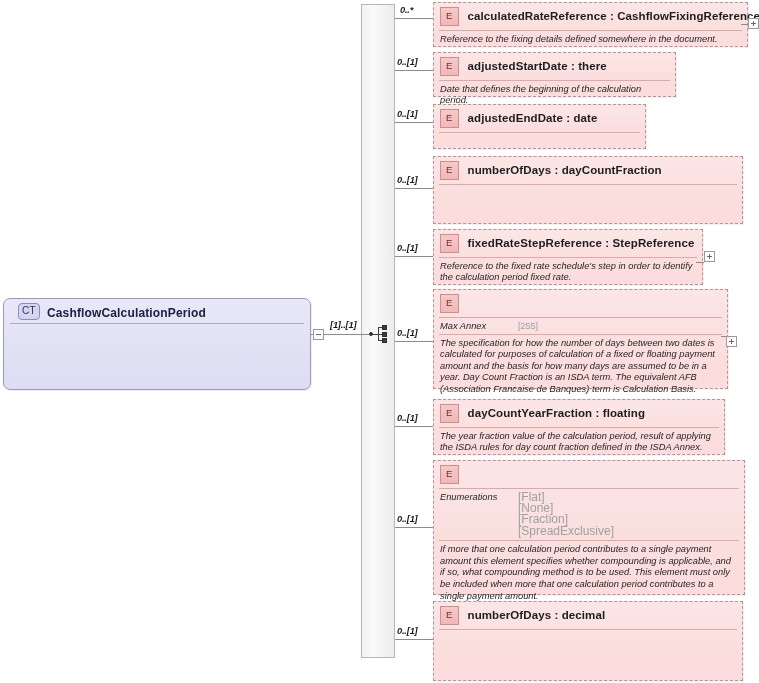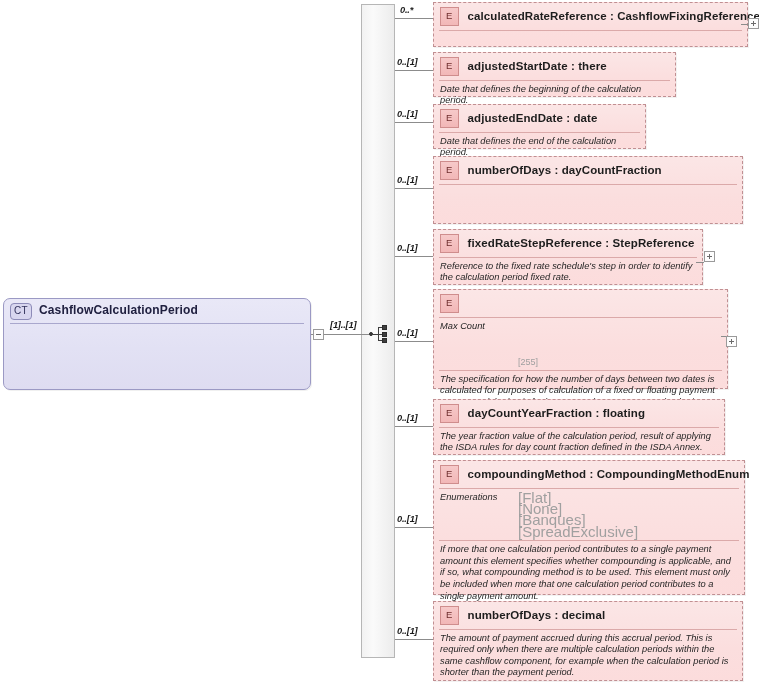--- a/index.html
+++ b/index.html
@@ -15,22 +15,22 @@
   
   .ct-box{
     position:absolute;
     box-sizing:border-box;
     background:linear-gradient(to bottom,#e9e8f7 0%, #e2e1f4 55%, #dedcf1 100%);
     border:1px solid #9b99c4;
     border-radius:7px;
     box-shadow:1px 1px 0 rgba(0,0,0,.06);
   }
   .ct-head{
-    display:flex;align-items:flex-start;
-    padding:4px 6px 3px 6px;
+    display:flex;align-items:flex-end;
+    padding:4px 6px 3px 14px;
   }
   .ct-badge{
     display:inline-block;
     border:1px solid #8d8bb8;
     border-radius:4px;
     background:#d8d6ef;
     font-size:10px;
     line-height:10px;
     padding:2px 3px 3px 3px;
     color:#30305a;
@@ -79,22 +79,22 @@
   }
   .el-rule{height:1px;background:#dba9a9;margin:0 5px;}
   .el-doc{
     font-size:9.3px;font-style:italic;color:#262626;
     line-height:11.6px;padding:3px 6px 4px 6px;
   }
   .facet-row{
     display:flex;padding:3px 6px 3px 6px;font-size:9.3px;color:#262626;
   }
   .facet-name{font-style:italic;width:78px;flex:0 0 78px;}
-  .facet-vals{color:#a0a0a0;font-size:15px;line-height:11.4px;}
-  .facet-val-single{color:#a0a0a0;font-size:9px;margin-top:36px;}
+  .facet-vals{color:#a0a0a0;font-size:12px;line-height:11.4px;}
+  .facet-val-single{color:#a0a0a0;font-size:9px;}
 
   
   .seq-bar{
     position:absolute;
     box-sizing:border-box;
     background:linear-gradient(to right,#f2f2f2 0%, #fafafa 35%, #ececec 100%);
     border:1px solid #b6b6b6;
   }
   .hline{position:absolute;height:1px;background:#8c8c8c;}
 
@@ -174,40 +174,40 @@
   <div class="card" style="left:397px;top:413px;">0..[1]</div>
   <div class="card" style="left:397px;top:514px;">0..[1]</div>
   <div class="card" style="left:397px;top:626px;">0..[1]</div>
 
   <div class="el-box" style="left:433px;top:2px;width:315px;height:45px;">
     <div class="el-head">
       <span class="el-badge">E</span>
       <span class="el-title">calculatedRateReference : CashflowFixingReference</span>
     </div>
     <div class="el-rule"></div>
+    <div class="el-doc">Reference to the fixing details defined somewhere in the document.</div>
   </div>
   <div class="hline" style="left:741px;top:24px;width:8px;"></div>
   <div class="toggle plus" style="left:748px;top:18px;"></div>
 
   <div class="el-box" style="left:433px;top:52px;width:243px;height:45px;">
     <div class="el-head">
       <span class="el-badge">E</span>
       <span class="el-title">adjustedStartDate : there</span>
     </div>
     <div class="el-rule"></div>
     <div class="el-doc">Date that defines the beginning of the calculation period.</div>
   </div>
 
   <div class="el-box" style="left:433px;top:104px;width:213px;height:45px;">
     <div class="el-head">
       <span class="el-badge">E</span>
       <span class="el-title">adjustedEndDate : date</span>
     </div>
     <div class="el-rule"></div>
-    <div class="el-doc">Date that defines the end of the calculation period.</div>
   </div>
 
   <div class="el-box" style="left:433px;top:156px;width:310px;height:68px;">
     <div class="el-head">
       <span class="el-badge">E</span>
       <span class="el-title">numberOfDays : dayCountFraction</span>
     </div>
     <div class="el-rule"></div>
   </div>
 
@@ -221,59 +221,57 @@
   </div>
   <div class="hline" style="left:696px;top:262px;width:8px;"></div>
   <div class="toggle plus" style="left:704px;top:251px;"></div>
 
   <div class="el-box" style="left:433px;top:289px;width:295px;height:100px;">
     <div class="el-head">
       <span class="el-badge">E</span>
     </div>
     <div class="el-rule"></div>
     <div class="facet-row">
-      <span class="facet-name">Max Count</span>
+      <span class="facet-name">Max Annex</span>
       <span class="facet-val-single">[255]</span>
     </div>
     <div class="el-rule"></div>
     <div class="el-doc">The specification for how the number of days between two dates is calculated for purposes of calculation of a fixed or floating payment amount and the basis for how many days are assumed to be in a year. Day Count Fraction is an ISDA term. The equivalent AFB (Association Francaise de Banques) term is Calculation Basis.</div>
   </div>
   <div class="hline" style="left:721px;top:336px;width:8px;"></div>
   <div class="toggle plus" style="left:726px;top:336px;"></div>
 
   <div class="el-box" style="left:433px;top:399px;width:292px;height:56px;">
     <div class="el-head">
       <span class="el-badge">E</span>
       <span class="el-title">dayCountYearFraction : floating</span>
     </div>
     <div class="el-rule"></div>
     <div class="el-doc">The year fraction value of the calculation period, result of applying the ISDA rules for day count fraction defined in the ISDA Annex.</div>
   </div>
 
   <div class="el-box" style="left:433px;top:460px;width:312px;height:135px;">
     <div class="el-head">
       <span class="el-badge">E</span>
-      <span class="el-title">compoundingMethod : CompoundingMethodEnum</span>
     </div>
     <div class="el-rule"></div>
     <div class="facet-row">
       <span class="facet-name">Enumerations</span>
       <span class="facet-vals">
         <span>[Flat]</span><br>
         <span>[None]</span><br>
-        <span>[Banques]</span><br>
+        <span>[Fraction]</span><br>
         <span>[SpreadExclusive]</span>
       </span>
     </div>
     <div class="el-rule"></div>
     <div class="el-doc">If more that one calculation period contributes to a single payment amount this element specifies whether compounding is applicable, and if so, what compounding method is to be used. This element must only be included when more that one calculation period contributes to a single payment amount.</div>
   </div>
 
   <div class="el-box" style="left:433px;top:601px;width:310px;height:80px;">
     <div class="el-head">
       <span class="el-badge">E</span>
       <span class="el-title">numberOfDays : decimal</span>
     </div>
     <div class="el-rule"></div>
-    <div class="el-doc">The amount of payment accrued during this accrual period. This is required only when there are multiple calculation periods within the same cashflow component, for example when the calculation period is shorter than the payment period.</div>
   </div>
 
 </div>
 
 </body></html>

